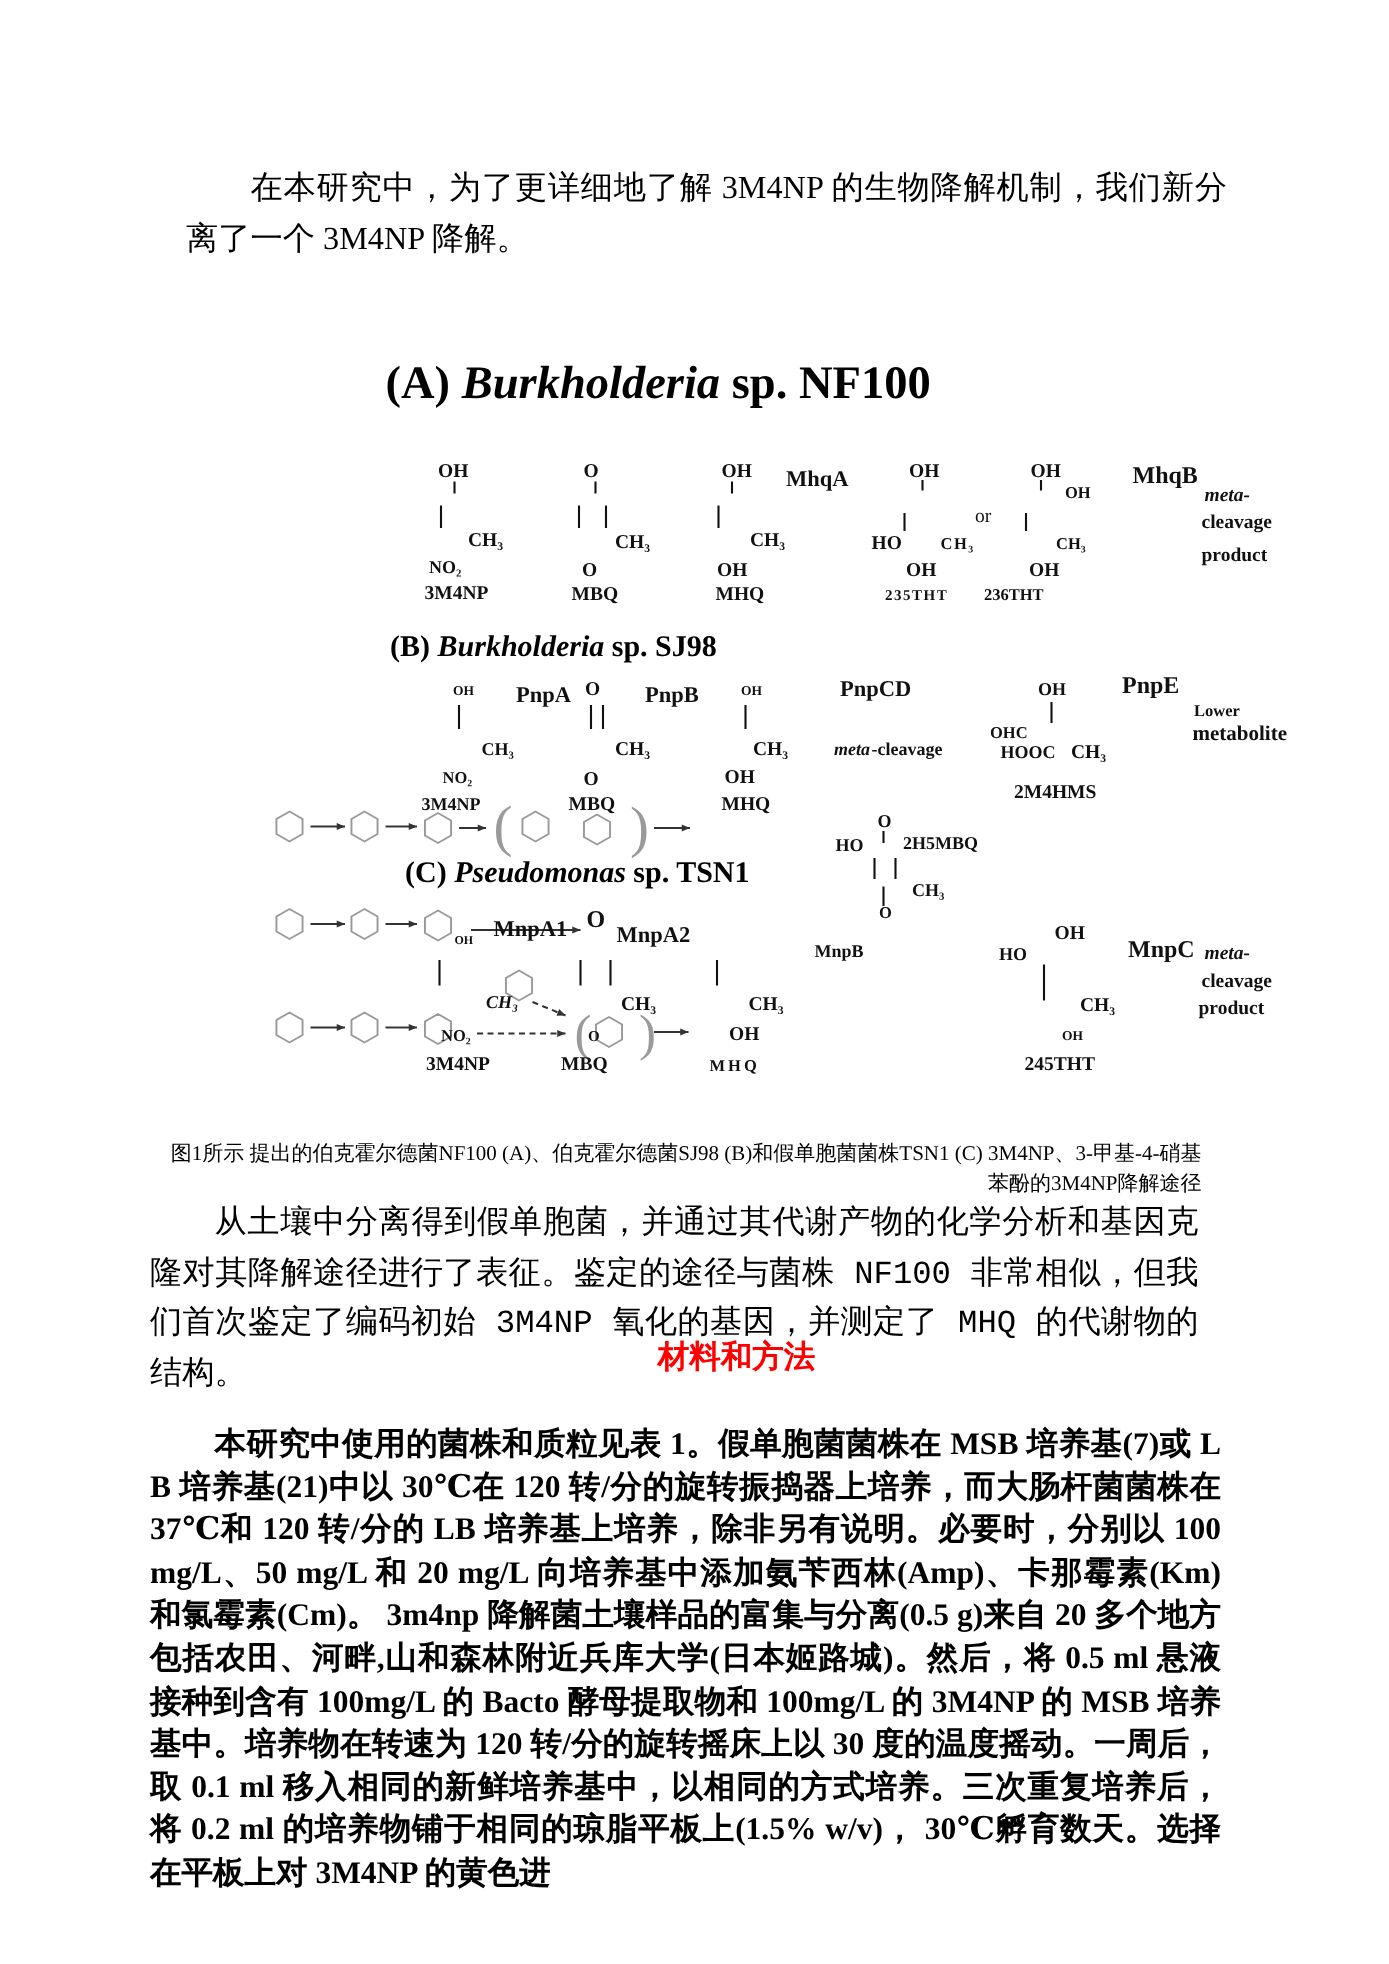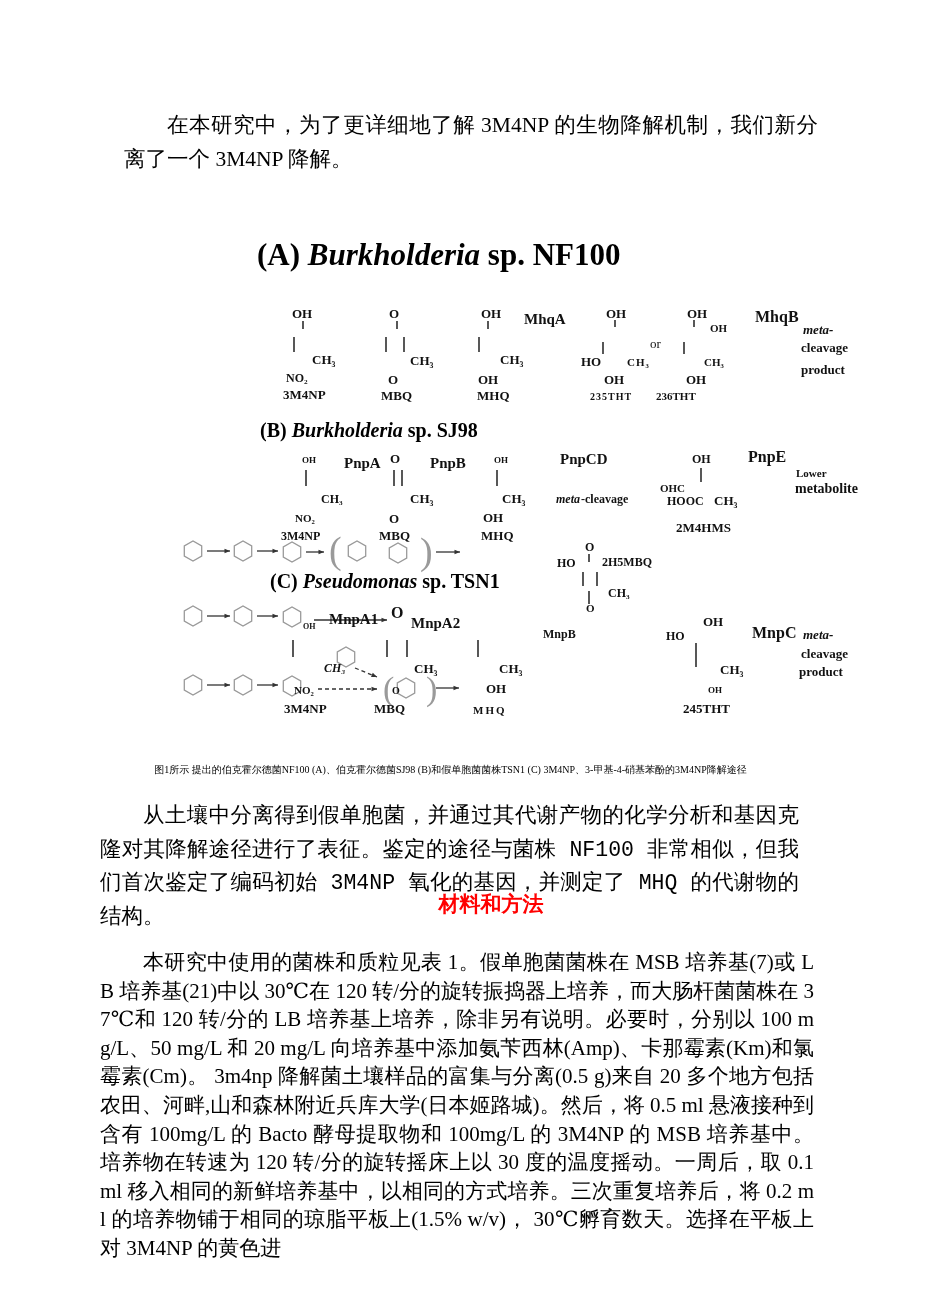--- a/index.html
+++ b/index.html
@@ -2,26 +2,26 @@
 <html><head>
 <meta charset="utf-8">
 <style>
   html,body{margin:0;padding:0;background:#ffffff;}
   body{width:926px;height:1309px;position:relative;overflow:hidden;
        font-family:"Liberation Serif","DejaVu Serif",serif;color:#000;}
   .page{position:absolute;inset:0;background:#fff;}
   .tblock{position:absolute;text-align:justify;word-break:break-all;}
   #para1{left:100px;top:109px;width:694px;font-size:21.5px;line-height:33.5px;text-indent:43px;margin-left:24px;}
   #figsvg{position:absolute;left:0;top:0;width:926px;height:760px;pointer-events:none;}
-  #caption{left:100px;top:760px;width:701px;font-size:10px;line-height:20px;text-align:center;}
+  #caption{left:100px;top:760px;width:701px;font-size:14px;line-height:20px;text-align:right;}
   #para2{left:100px;top:800px;width:699px;font-size:21.5px;line-height:33.5px;text-indent:43px;font-family:Liberation Mono, monospace;}
   #heading-red{position:absolute;left:0;top:890px;width:926px;text-align:center;
                font-size:21px;font-weight:bold;color:#ff0000;margin-left:28px;}
   #subheading{position:absolute;left:0;top:916px;width:926px;text-align:center;font-size:23px;}
-  #para3{left:100px;top:948px;width:714px;font-size:21px;line-height:28.6px;text-indent:43px;}
+  #para3{left:100px;top:948px;width:714px;font-size:21px;line-height:28.6px;text-indent:43px;font-weight:bold;}
 </style>
 </head>
 <body>
 
 <div class="page">
 
   <div id="para1" class="tblock">在本研究中，为了更详细地了解 3M4NP 的生物降解机制，我们新分离了一个 3M4NP 降解。</div>
 
   <svg id="figsvg" viewBox="0 0 926 760" xmlns="http://www.w3.org/2000/svg">
       <polygon points="201.7,546.0 201.7,556.0 193.0,561.0 184.3,556.0 184.3,546.0 193.0,541.0" fill="none" stroke="#9a9a9a" stroke-width="1.3"></polygon>

